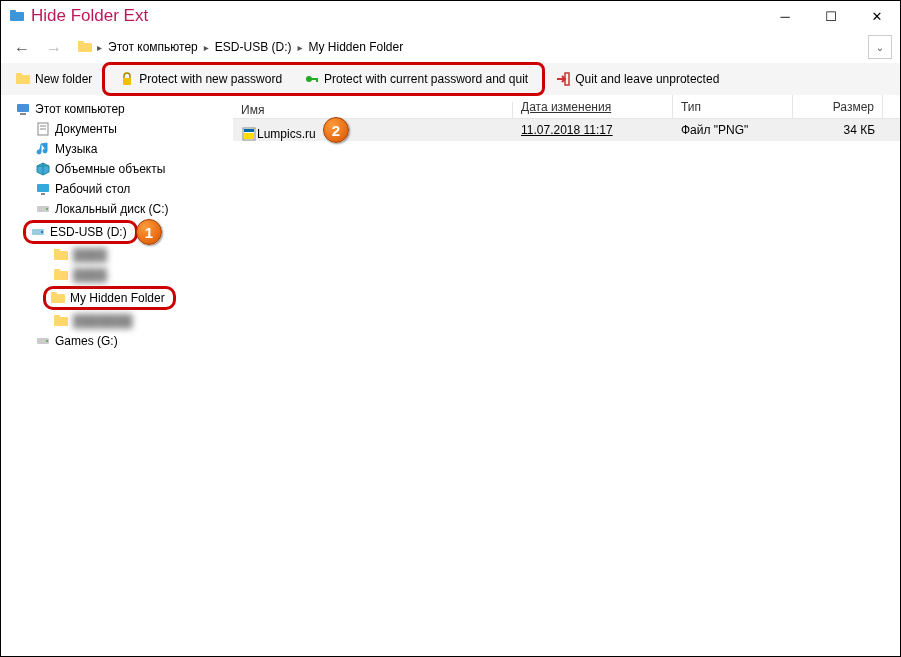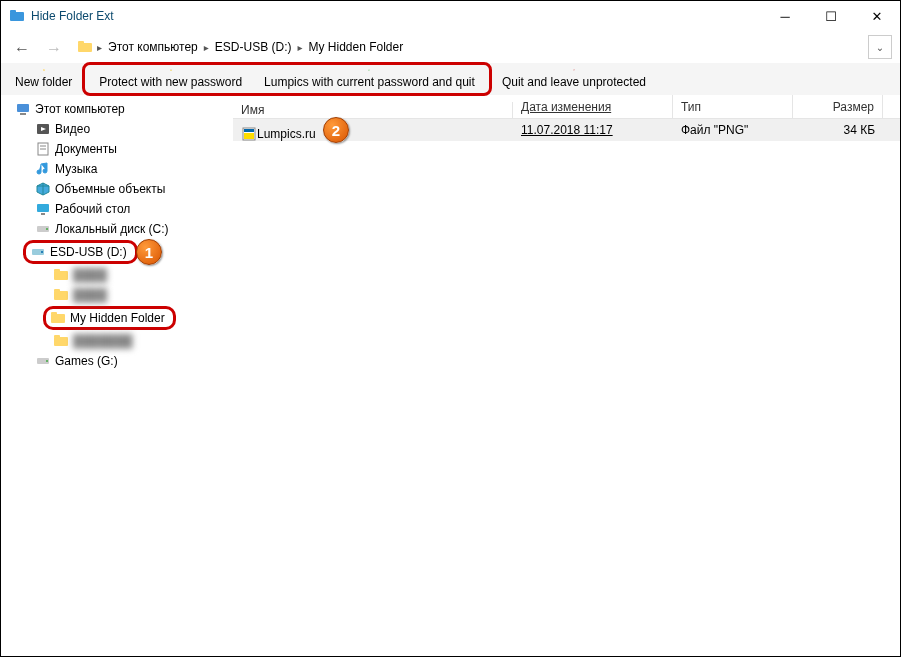--- a/index.html
+++ b/index.html
@@ -1,37 +1,37 @@
 <!DOCTYPE html>
 <html><head>
   <meta charset="utf-8">
   <style>
     * { margin: 0; padding: 0; box-sizing: border-box; font-family: "Segoe UI", Tahoma, sans-serif; }
     body { background: #fff; width: 901px; height: 657px; border: 1px solid #000; overflow: hidden; }
 
     
     .titlebar { height: 30px; display: flex; align-items: center; padding: 0 0 0 8px; background: #fff; }
     .titlebar-icon { width: 16px; height: 16px; margin-right: 6px; }
-    .titlebar-title { font-size: 12px; color: #0c4a6e; flex: 1; }
+    .titlebar-title { font-size: 17px; color: #be185d; flex: 1; }
     .win-controls { display: flex; }
     .win-btn { width: 46px; height: 30px; display: flex; align-items: center; justify-content: center; font-size: 13px; color: #000; }
 
     
     .addr-row { height: 32px; display: flex; align-items: center; padding: 0 8px; gap: 6px; }
     .nav-btn { width: 26px; height: 26px; display: flex; align-items: center; justify-content: center; color: #555; }
     .nav-btn.disabled { color: #bbb; }
     .addr-bar { flex: 1; height: 24px; display: flex; align-items: center; padding: 0 4px; }
     .addr-seg { display: flex; align-items: center; font-size: 12px; color: #000; padding: 0 4px; height: 22px; }
     .addr-sep { font-size: 10px; color: #555; padding: 0 2px; }
     .addr-folder-icon { width: 16px; height: 16px; margin-right: 2px; }
     .addr-right { width: 24px; height: 24px; border: 1px solid #ccc; display: flex; align-items: center; justify-content: center; margin-left: 6px; }
 
     
     .toolbar { height: 32px; background: #f5f5f5; display: flex; align-items: center; padding: 0 8px; gap: 4px; font-size: 12px; }
-    .tool-btn { display: flex; align-items: center; gap: 4px; padding: 2px 6px; height: 24px; flex-direction: column; }
+    .tool-btn { display: flex; align-items: center; gap: 4px; padding: 2px 6px; height: 24px; }
     .tool-icon { width: 16px; height: 16px; }
     .highlight-group { border: 3px solid #c00; border-radius: 8px; padding: 2px 8px; display: flex; align-items: center; gap: 10px; }
 
     
     .main { display: flex; height: calc(657px - 30px - 32px - 32px - 2px); }
     
     
     .sidebar { width: 232px; overflow: hidden; padding: 4px 0; font-size: 12px; }
     .tree-item { display: flex; align-items: center; height: 20px; padding-left: var(--indent, 8px); gap: 4px; white-space: nowrap; }
     .tree-icon { width: 16px; height: 16px; flex-shrink: 0; }
@@ -107,48 +107,41 @@
           <path d="M5 7 V5 a3 3 0 0 1 6 0 V7" fill="none" stroke="#b08000" stroke-width="1.5"></path>
         </svg>
       <span>Protect with new password</span>
     </div>
     <div class="tool-btn">
       <svg class="tool-icon" viewBox="0 0 16 16">
           <circle cx="5" cy="8" r="3" fill="#2a2"></circle>
           <rect x="7" y="7" width="7" height="2" fill="#2a2"></rect>
           <rect x="12" y="7" width="2" height="4" fill="#2a2"></rect>
         </svg>
-      <span>Lumpics with current password and quit</span>
+      <span>Protect with current password and quit</span>
     </div>
   </div>
   <div class="tool-btn">
     <svg class="tool-icon" viewBox="0 0 16 16">
         <path d="M2 8 h8 M7 5 l3 3 -3 3" stroke="#c33" stroke-width="2" fill="none"></path>
         <rect x="10" y="2" width="4" height="12" fill="none" stroke="#c33" stroke-width="1.5"></rect>
       </svg>
     <span>Quit and leave unprotected</span>
   </div>
 </div>
 
 <div class="main">
 
   <div class="sidebar rel">
     <div class="tree-item" style="--indent:14px">
       <svg class="tree-icon" viewBox="0 0 16 16">
           <rect x="2" y="3" width="12" height="8" fill="#4a90d9" rx="1"></rect>
           <rect x="5" y="12" width="6" height="2" fill="#888"></rect>
         </svg>
       <span>Этот компьютер</span>
-    </div>
-    <div class="tree-item" style="--indent:34px">
-      <svg class="tree-icon" viewBox="0 0 16 16">
-          <rect x="2" y="3" width="12" height="10" fill="#555" rx="1"></rect>
-          <polygon points="6,6 11,8 6,10" fill="#fff"></polygon>
-        </svg>
-      <span>Видео</span>
     </div>
     <div class="tree-item" style="--indent:34px">
       <svg class="tree-icon" viewBox="0 0 16 16">
           <rect x="3" y="2" width="10" height="12" fill="#fff" stroke="#888"></rect>
           <line x1="5" y1="5" x2="11" y2="5" stroke="#888"></line>
           <line x1="5" y1="8" x2="11" y2="8" stroke="#888"></line>
         </svg>
       <span>Документы</span>
     </div>
     <div class="tree-item" style="--indent:34px">

